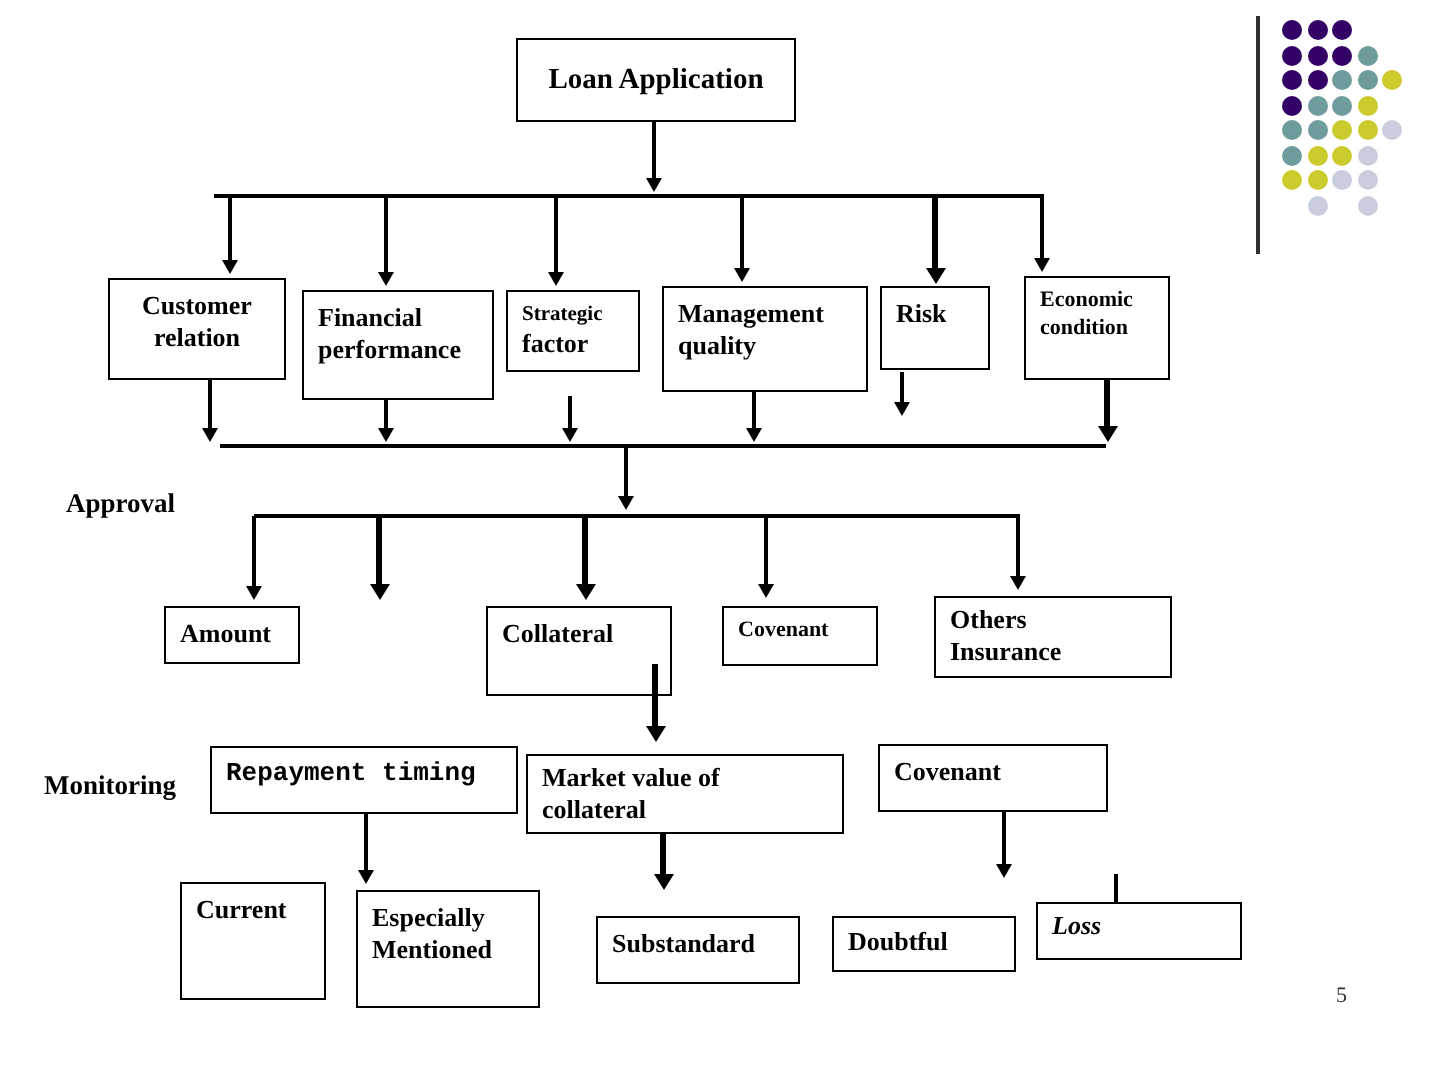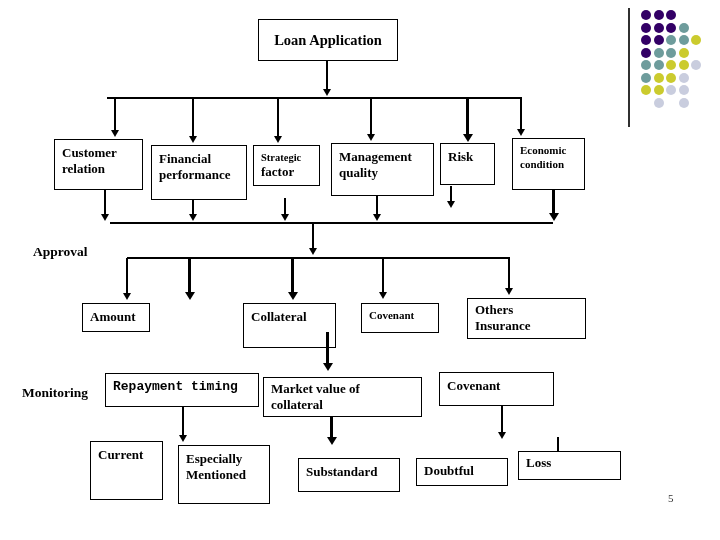--- a/index.html
+++ b/index.html
@@ -40,21 +40,21 @@
 
   <div class="arr" style="left:326px;top:61px;height:28px;"></div>
 
   <div class="arr" style="left:114px;top:98px;height:32px;"></div>
   <div class="arr" style="left:192px;top:98px;height:38px;"></div>
   <div class="arr" style="left:277px;top:98px;height:38px;"></div>
   <div class="arr" style="left:370px;top:98px;height:36px;"></div>
   <div class="arr thick" style="left:466px;top:98px;height:36px;"></div>
   <div class="arr" style="left:520px;top:97px;height:32px;"></div>
 
-  <div class="node" style="left:54px;top:139px;width:89px;height:51px;">
+  <div class="node" style="left:54px;top:139px;width:89px;height:51px;text-align:center;">
     <span>Customer relation</span>
   </div>
   <div class="node" style="left:151px;top:145px;width:96px;height:55px;">
     <span>Financial performance</span>
   </div>
   <div class="node" style="left:253px;top:145px;width:67px;height:41px;">
     <span class="tiny-label">Strategic</span>
     <span class="sub-label">factor</span>
   </div>
   <div class="node" style="left:331px;top:143px;width:103px;height:53px;">
@@ -121,21 +121,21 @@
   </div>
   <div class="node" style="left:298px;top:458px;width:102px;height:34px;">
     <span>Substandard</span>
   </div>
   <div class="node" style="left:178px;top:445px;width:92px;height:59px;">
     <span>Especially Mentioned</span>
   </div>
   <div class="node" style="left:416px;top:458px;width:92px;height:28px;padding-top:4px;">
     <span>Doubtful</span>
   </div>
-  <div class="node" style="left:518px;top:451px;width:103px;height:29px;padding-top:3px;">
+  <div class="node" style="left:518px;top:451px;width:103px;height:29px;padding-top:3px;font-style:italic;">
     <span>Loss</span>
   </div>
 
   <div class="page-num" style="left:668px;top:492px;">5</div>
 
   <div class="vrule" style="left:628px;top:8px;height:119px;"></div>
   <div id="dot-grid" style="position:absolute;left:641px;top:10px;width:70px;height:110px;">
       <span class="dot" style="left: 0px; top: 0px; background: rgb(51, 0, 102);"></span>
       <span class="dot" style="left: 12.6px; top: 0px; background: rgb(51, 0, 102);"></span>
       <span class="dot" style="left: 25.2px; top: 0px; background: rgb(51, 0, 102);"></span>

